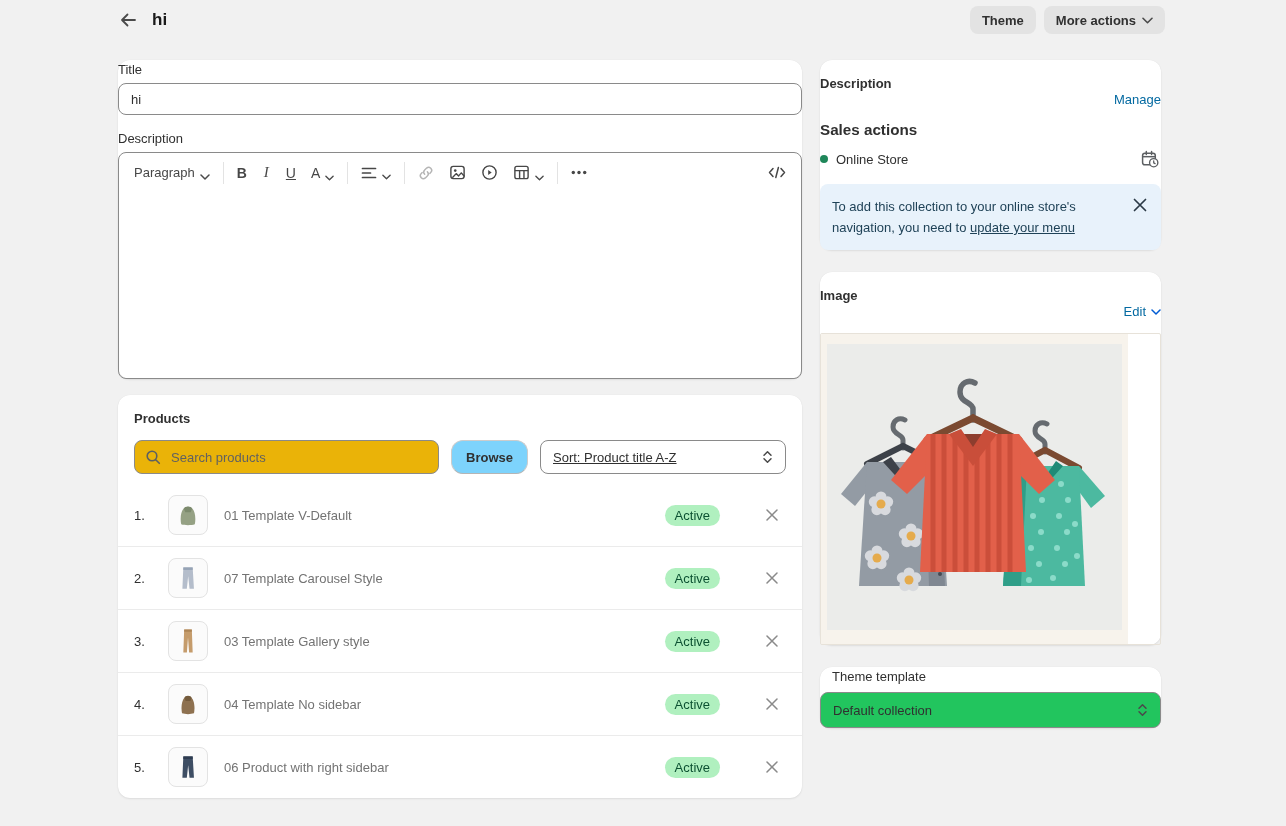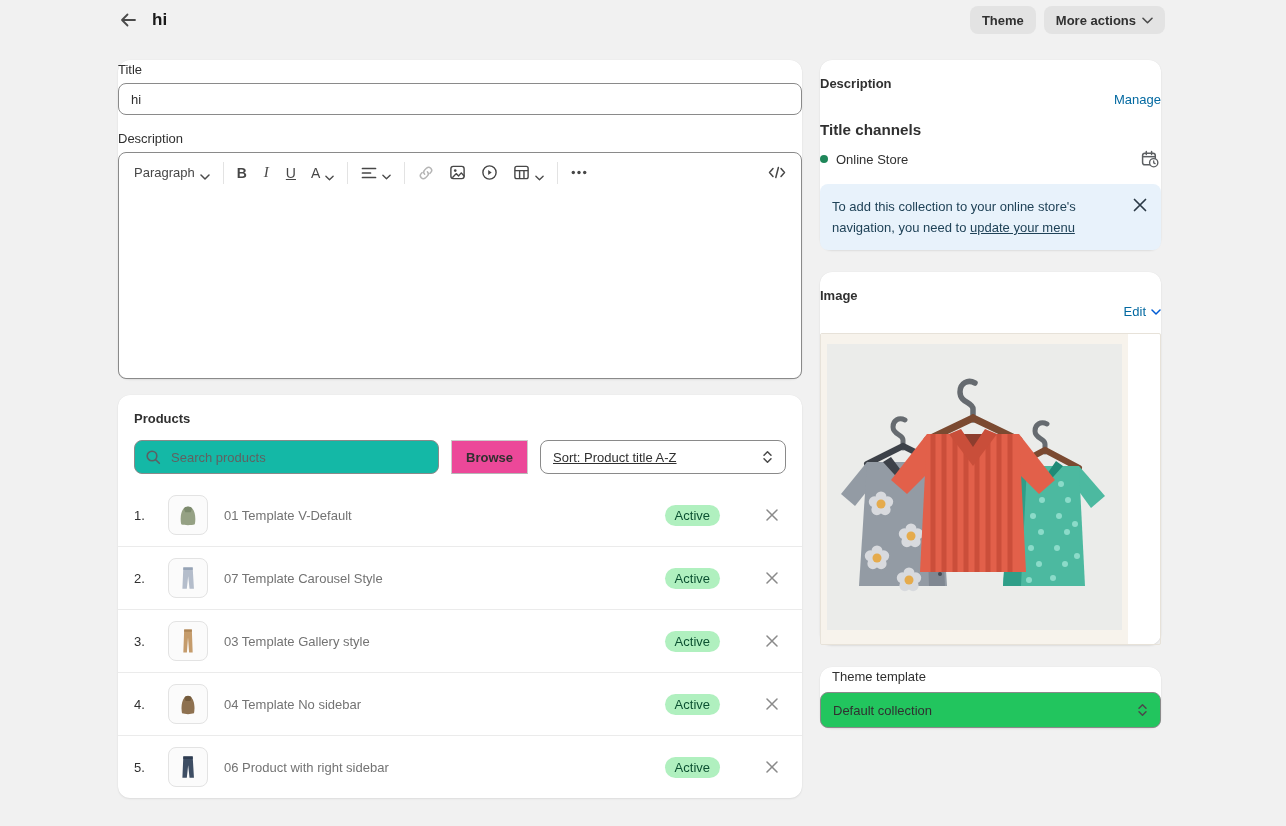--- a/index.html
+++ b/index.html
@@ -37,24 +37,24 @@
   .tb-underline { text-decoration:underline; font-size:14px; }
   .tb-color { font-size:14px; }
   .tb-divider { width:1px; height:22px; background:#e3e3e3; margin:0 5px; }
   .tb-spacer { flex:1; }
   .tb-disabled { color:#b5b5b5; }
   .editor-body { height:170px; cursor:text; }
   .products-card { padding:16px 0 0 0; }
   .products-head { padding:0 16px; font-size:13px; font-weight:650; margin:0 0 14px; }
   .prod-controls { display:flex; gap:12px; padding:0 16px; margin-bottom:10px; }
   .search-box { flex:1; display:flex; align-items:center; gap:8px; border:1px solid #8a8a8a;
-    border-radius:8px; height:34px; padding:0 10px; background:#14b8a6; color:#5c5f62; }
+    border-radius:8px; height:34px; padding:0 10px; background:#eab308; color:#5c5f62; }
   .search-box input { border:none; outline:none; flex:1; font-family:inherit; font-size:13px; color:#303030; background:transparent; }
   .search-box input::placeholder { color:#616161; }
-  .browse-btn { background:#ec4899; border:1px solid #ccc; border-bottom-color:#b5b5b5; border-radius:0;
+  .browse-btn { background:#7dd3fc; border:1px solid #ccc; border-bottom-color:#b5b5b5; border-radius:12px;
     padding:0 14px; height:34px; font-family:inherit; font-size:13px; font-weight:600; color:#303030; cursor:pointer; }
   .sort-select { width:246px; border:1px solid #8a8a8a; border-radius:8px; height:34px;
     display:flex; align-items:center; justify-content:space-between; padding:0 12px; cursor:pointer; background:#fff;text-decoration:underline; }
   .prow { display:flex; align-items:center; padding:11px 16px; border-top:1px solid #ebebeb; gap:0; }
   .prow:first-child { border-top:none; }
   .pnum { width:22px; color:#303030; }
   .pthumb { width:40px; height:40px; border:1px solid #e3e3e3; border-radius:8px; background:#fbfbfb;
     display:flex; align-items:center; justify-content:center; margin:0 16px 0 12px; flex:none; }
   .ptitle { flex:1; color:#737373; text-decoration:none; cursor:pointer; }
   .badge { background:#b0f0bf; color:#0c5132; border-radius:11px; padding:3px 10px; font-size:13px; }
@@ -334,21 +334,21 @@
     </section>
   </div>
 
   <div class="col-right">
 
     <section class="card">
       <div class="card-head">
         <h2 class="card-title">Description</h2>
         <a class="blue-link">Manage</a>
       </div>
-      <h3 class="subhead">Title channels</h3>
+      <h3 class="subhead">Sales actions</h3>
       <div class="channel-row">
         <span class="dot"></span>
         <span>Online Store</span>
         <button class="cal-btn">
           <span>
             <svg width="18" height="18" viewBox="0 0 17 17" fill="none">
                 <rect x="1.5" y="3" width="12" height="11" rx="2.2" stroke="#5c5f62" stroke-width="1.4"></rect>
                 <path d="M1.5 6.3h12" stroke="#5c5f62" stroke-width="1.4"></path>
                 <path d="M5 1.3v3M10 1.3v3" stroke="#5c5f62" stroke-width="1.4" stroke-linecap="round"></path>
                 <circle cx="12" cy="12" r="3.9" fill="#fff" stroke="#5c5f62" stroke-width="1.3"></circle>

